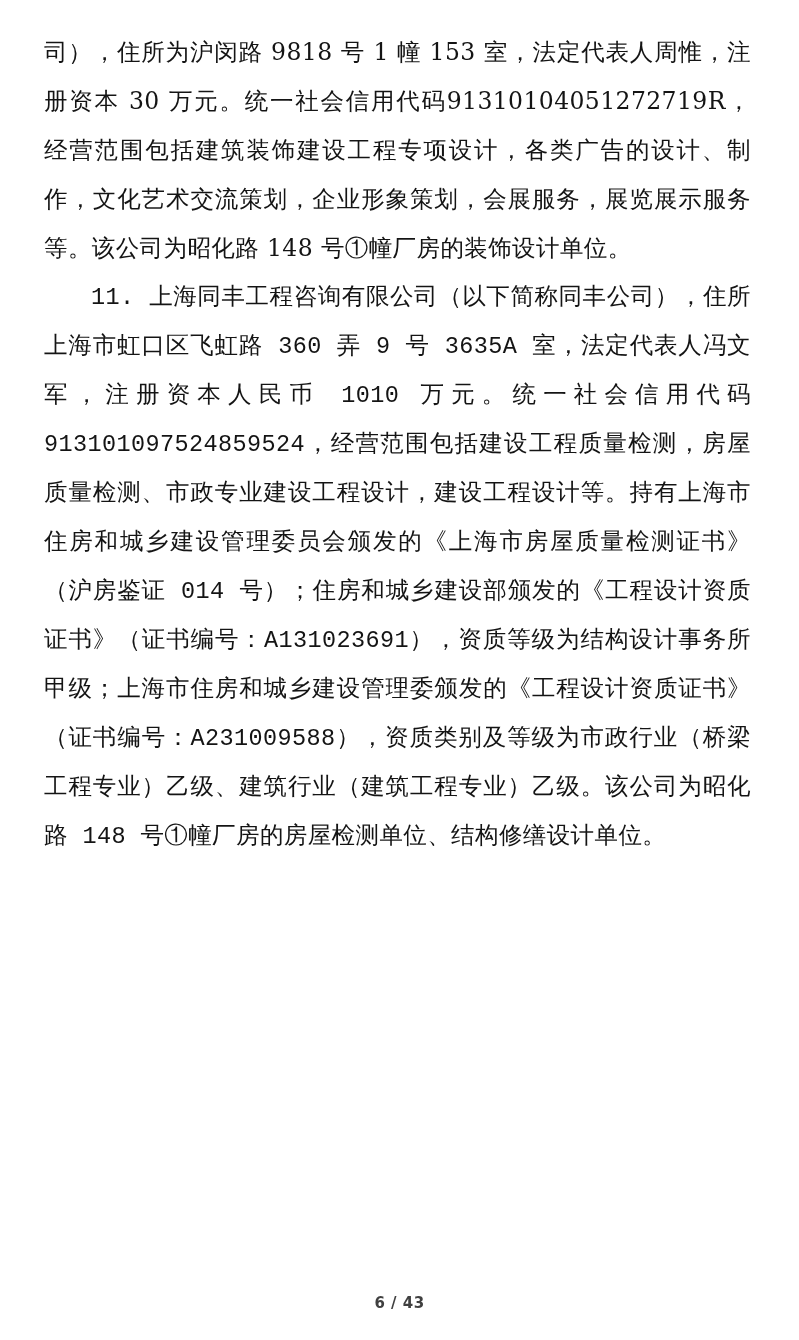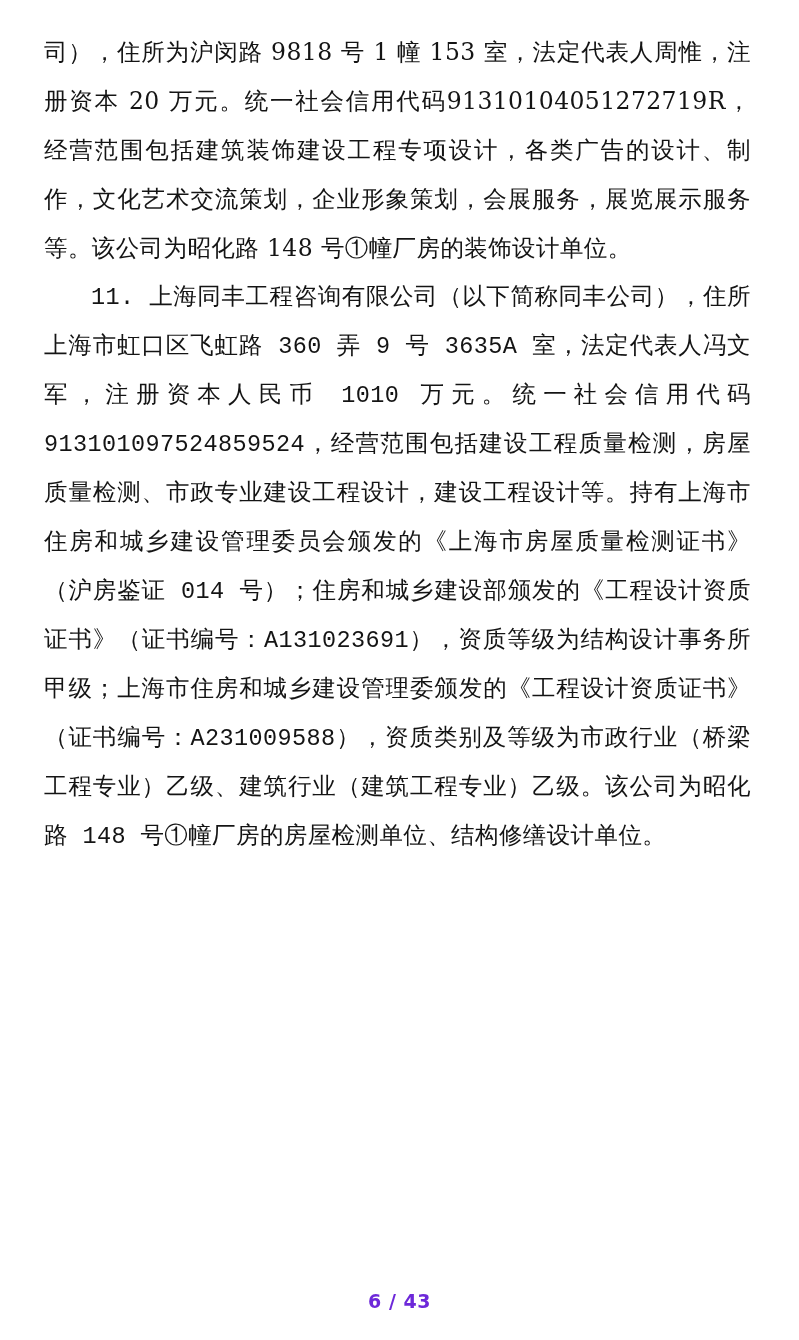--- a/index.html
+++ b/index.html
@@ -43,28 +43,28 @@
     text-indent: 47px;
     font-family: Liberation Mono, monospace;
   }
   .page-number {
     position: absolute;
     left: 0;
     right: 0;
     bottom: 28px;
     text-align: center;
     font-family: "DejaVu Sans", "Liberation Sans", sans-serif;
-    font-size: 19px;
+    font-size: 15px;
     font-weight: bold;
-    color: #6d28d9;
+    color: #404040;
     letter-spacing: 0.5px;
   }
 </style>
 </head>
 <body>
 
 <div class="page">
   <div class="doc-body">
-    <p class="para">司），住所为沪闵路 9818 号 1 幢 153 室，法定代表人周惟，注册资本 20 万元。统一社会信用代码91310104051272719R，经营范围包括建筑装饰建设工程专项设计，各类广告的设计、制作，文化艺术交流策划，企业形象策划，会展服务，展览展示服务等。该公司为昭化路 148 号①幢厂房的装饰设计单位。</p>
+    <p class="para">司），住所为沪闵路 9818 号 1 幢 153 室，法定代表人周惟，注册资本 30 万元。统一社会信用代码91310104051272719R，经营范围包括建筑装饰建设工程专项设计，各类广告的设计、制作，文化艺术交流策划，企业形象策划，会展服务，展览展示服务等。该公司为昭化路 148 号①幢厂房的装饰设计单位。</p>
     <p class="para indent">11. 上海同丰工程咨询有限公司（以下简称同丰公司），住所上海市虹口区飞虹路 360 弄 9 号 3635A 室，法定代表人冯文军，注册资本人民币 1010 万元。统一社会信用代码913101097524859524，经营范围包括建设工程质量检测，房屋质量检测、市政专业建设工程设计，建设工程设计等。持有上海市住房和城乡建设管理委员会颁发的《上海市房屋质量检测证书》（沪房鉴证 014 号）；住房和城乡建设部颁发的《工程设计资质证书》（证书编号：A131023691），资质等级为结构设计事务所甲级；上海市住房和城乡建设管理委颁发的《工程设计资质证书》（证书编号：A231009588），资质类别及等级为市政行业（桥梁工程专业）乙级、建筑行业（建筑工程专业）乙级。该公司为昭化路 148 号①幢厂房的房屋检测单位、结构修缮设计单位。</p>
   </div>
   <div class="page-number">6 / 43</div>
 </div>
 
 </body></html>

